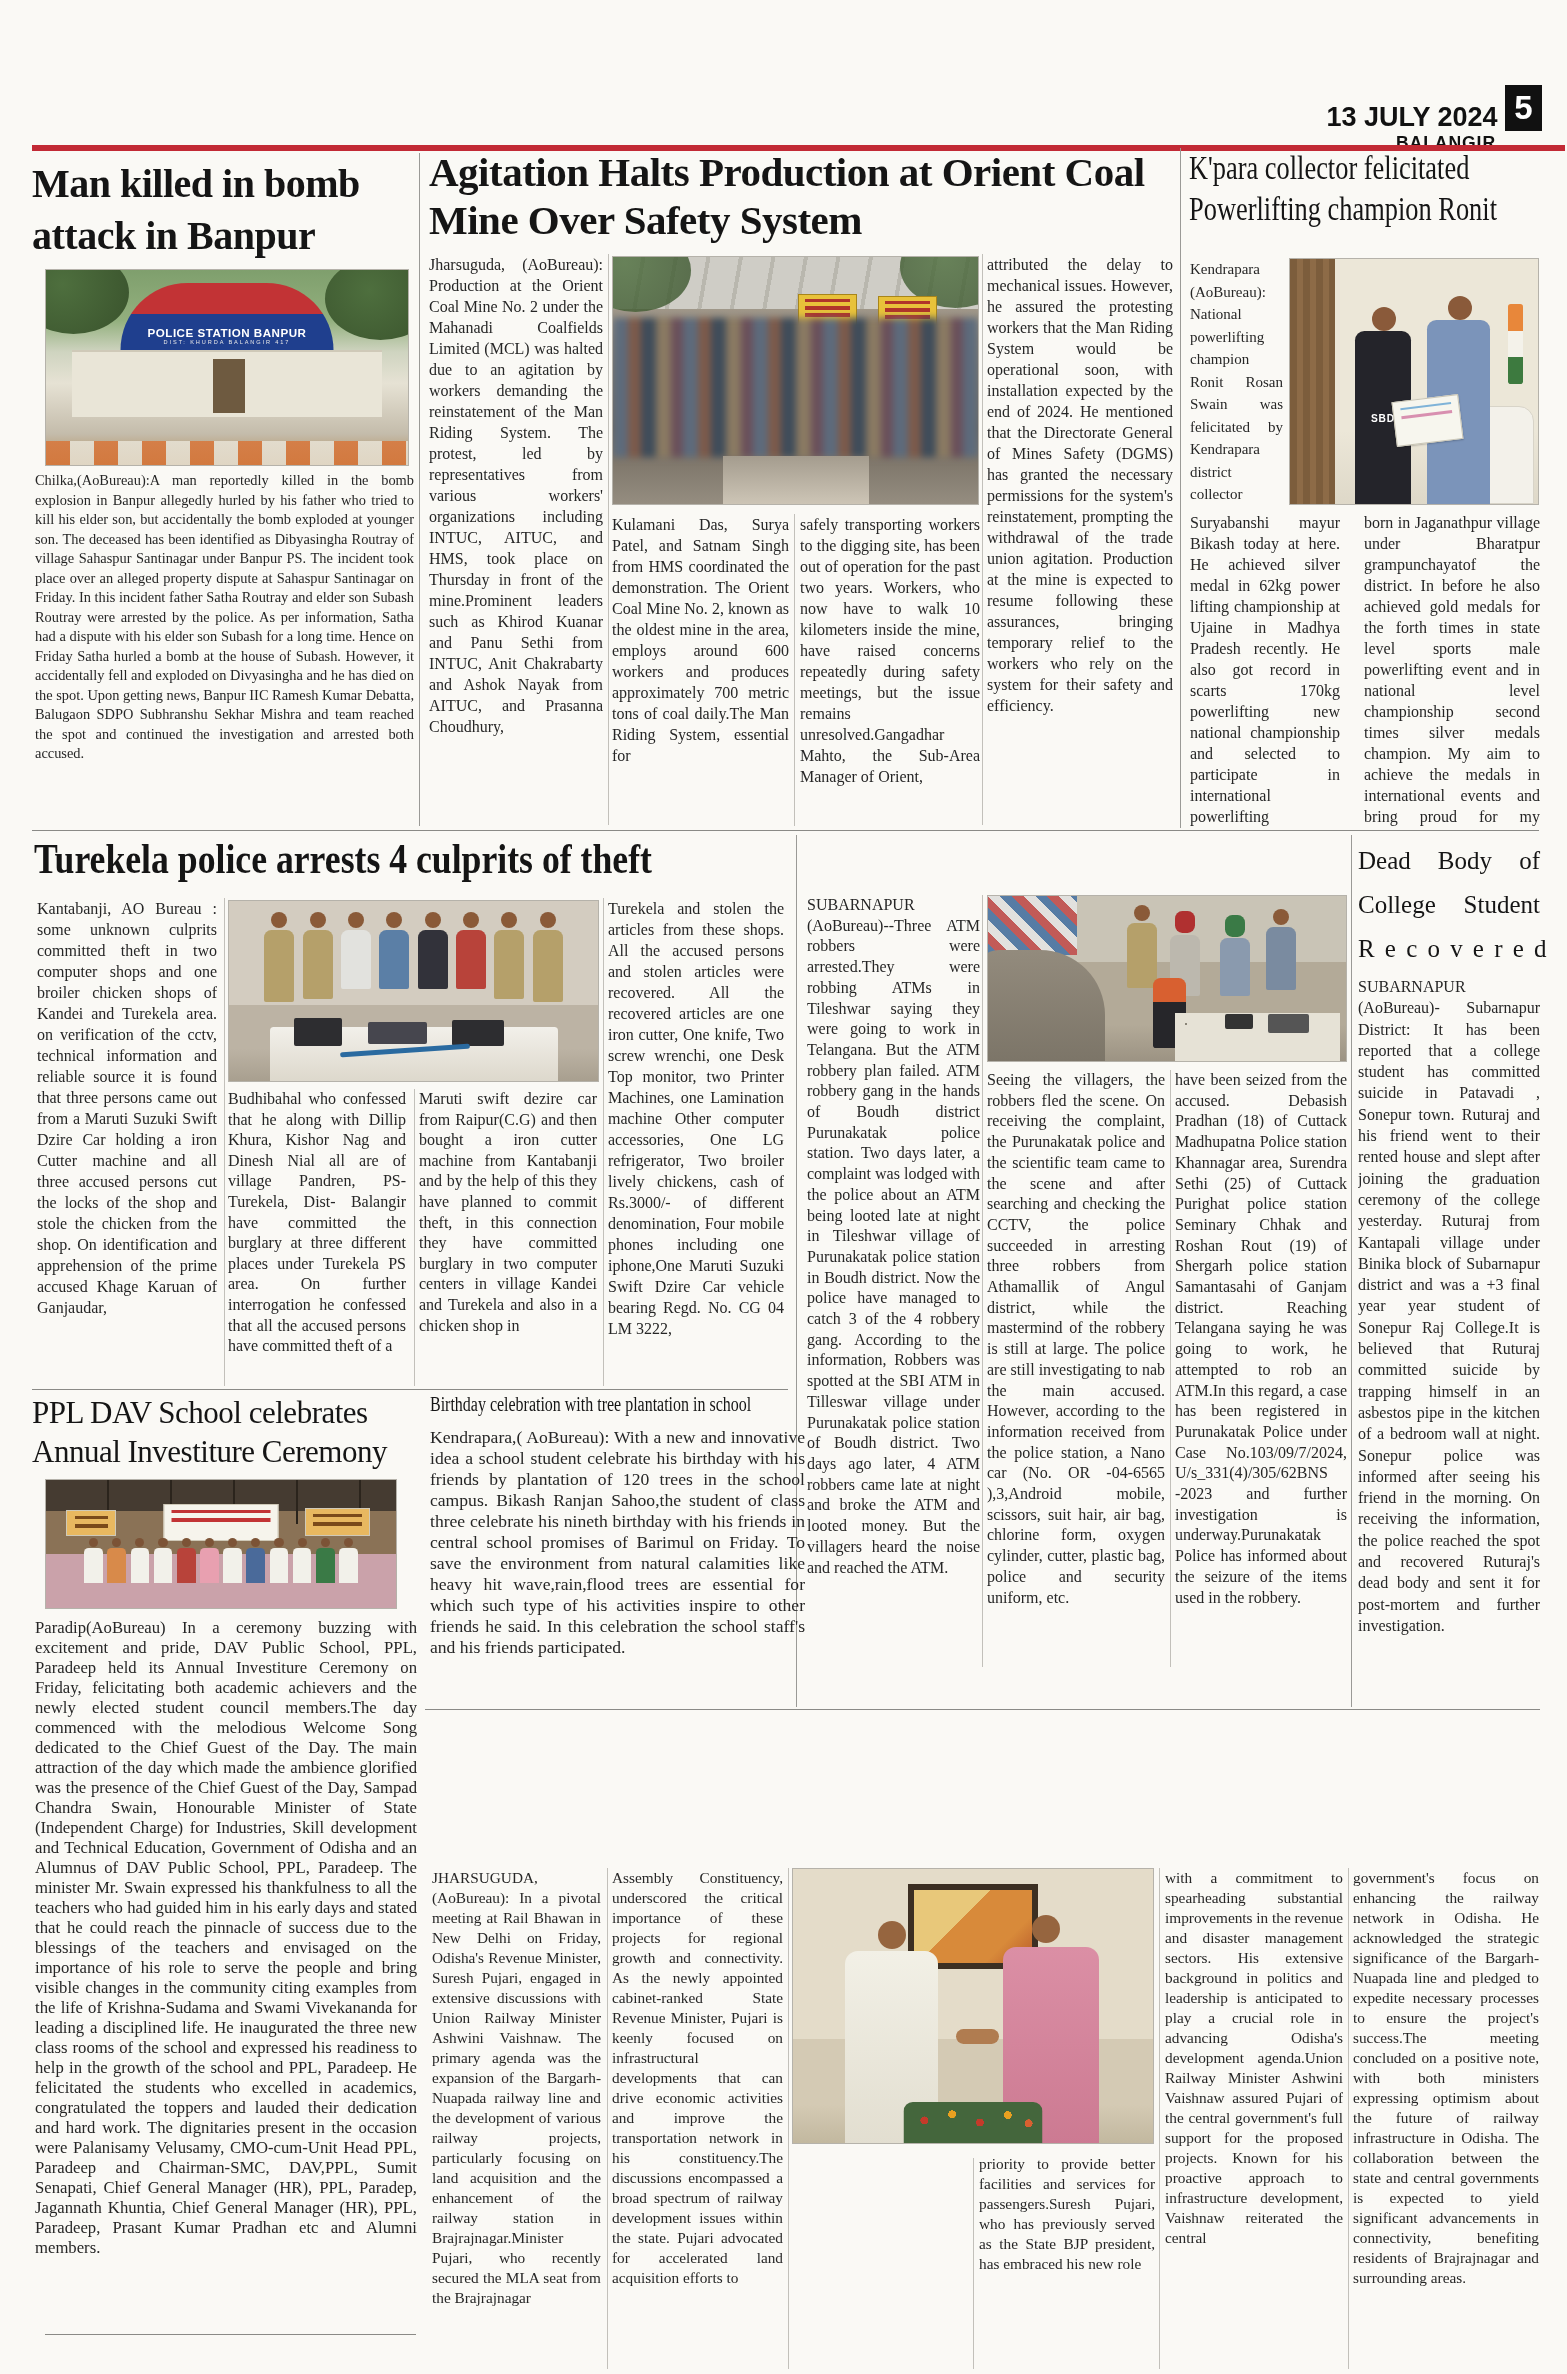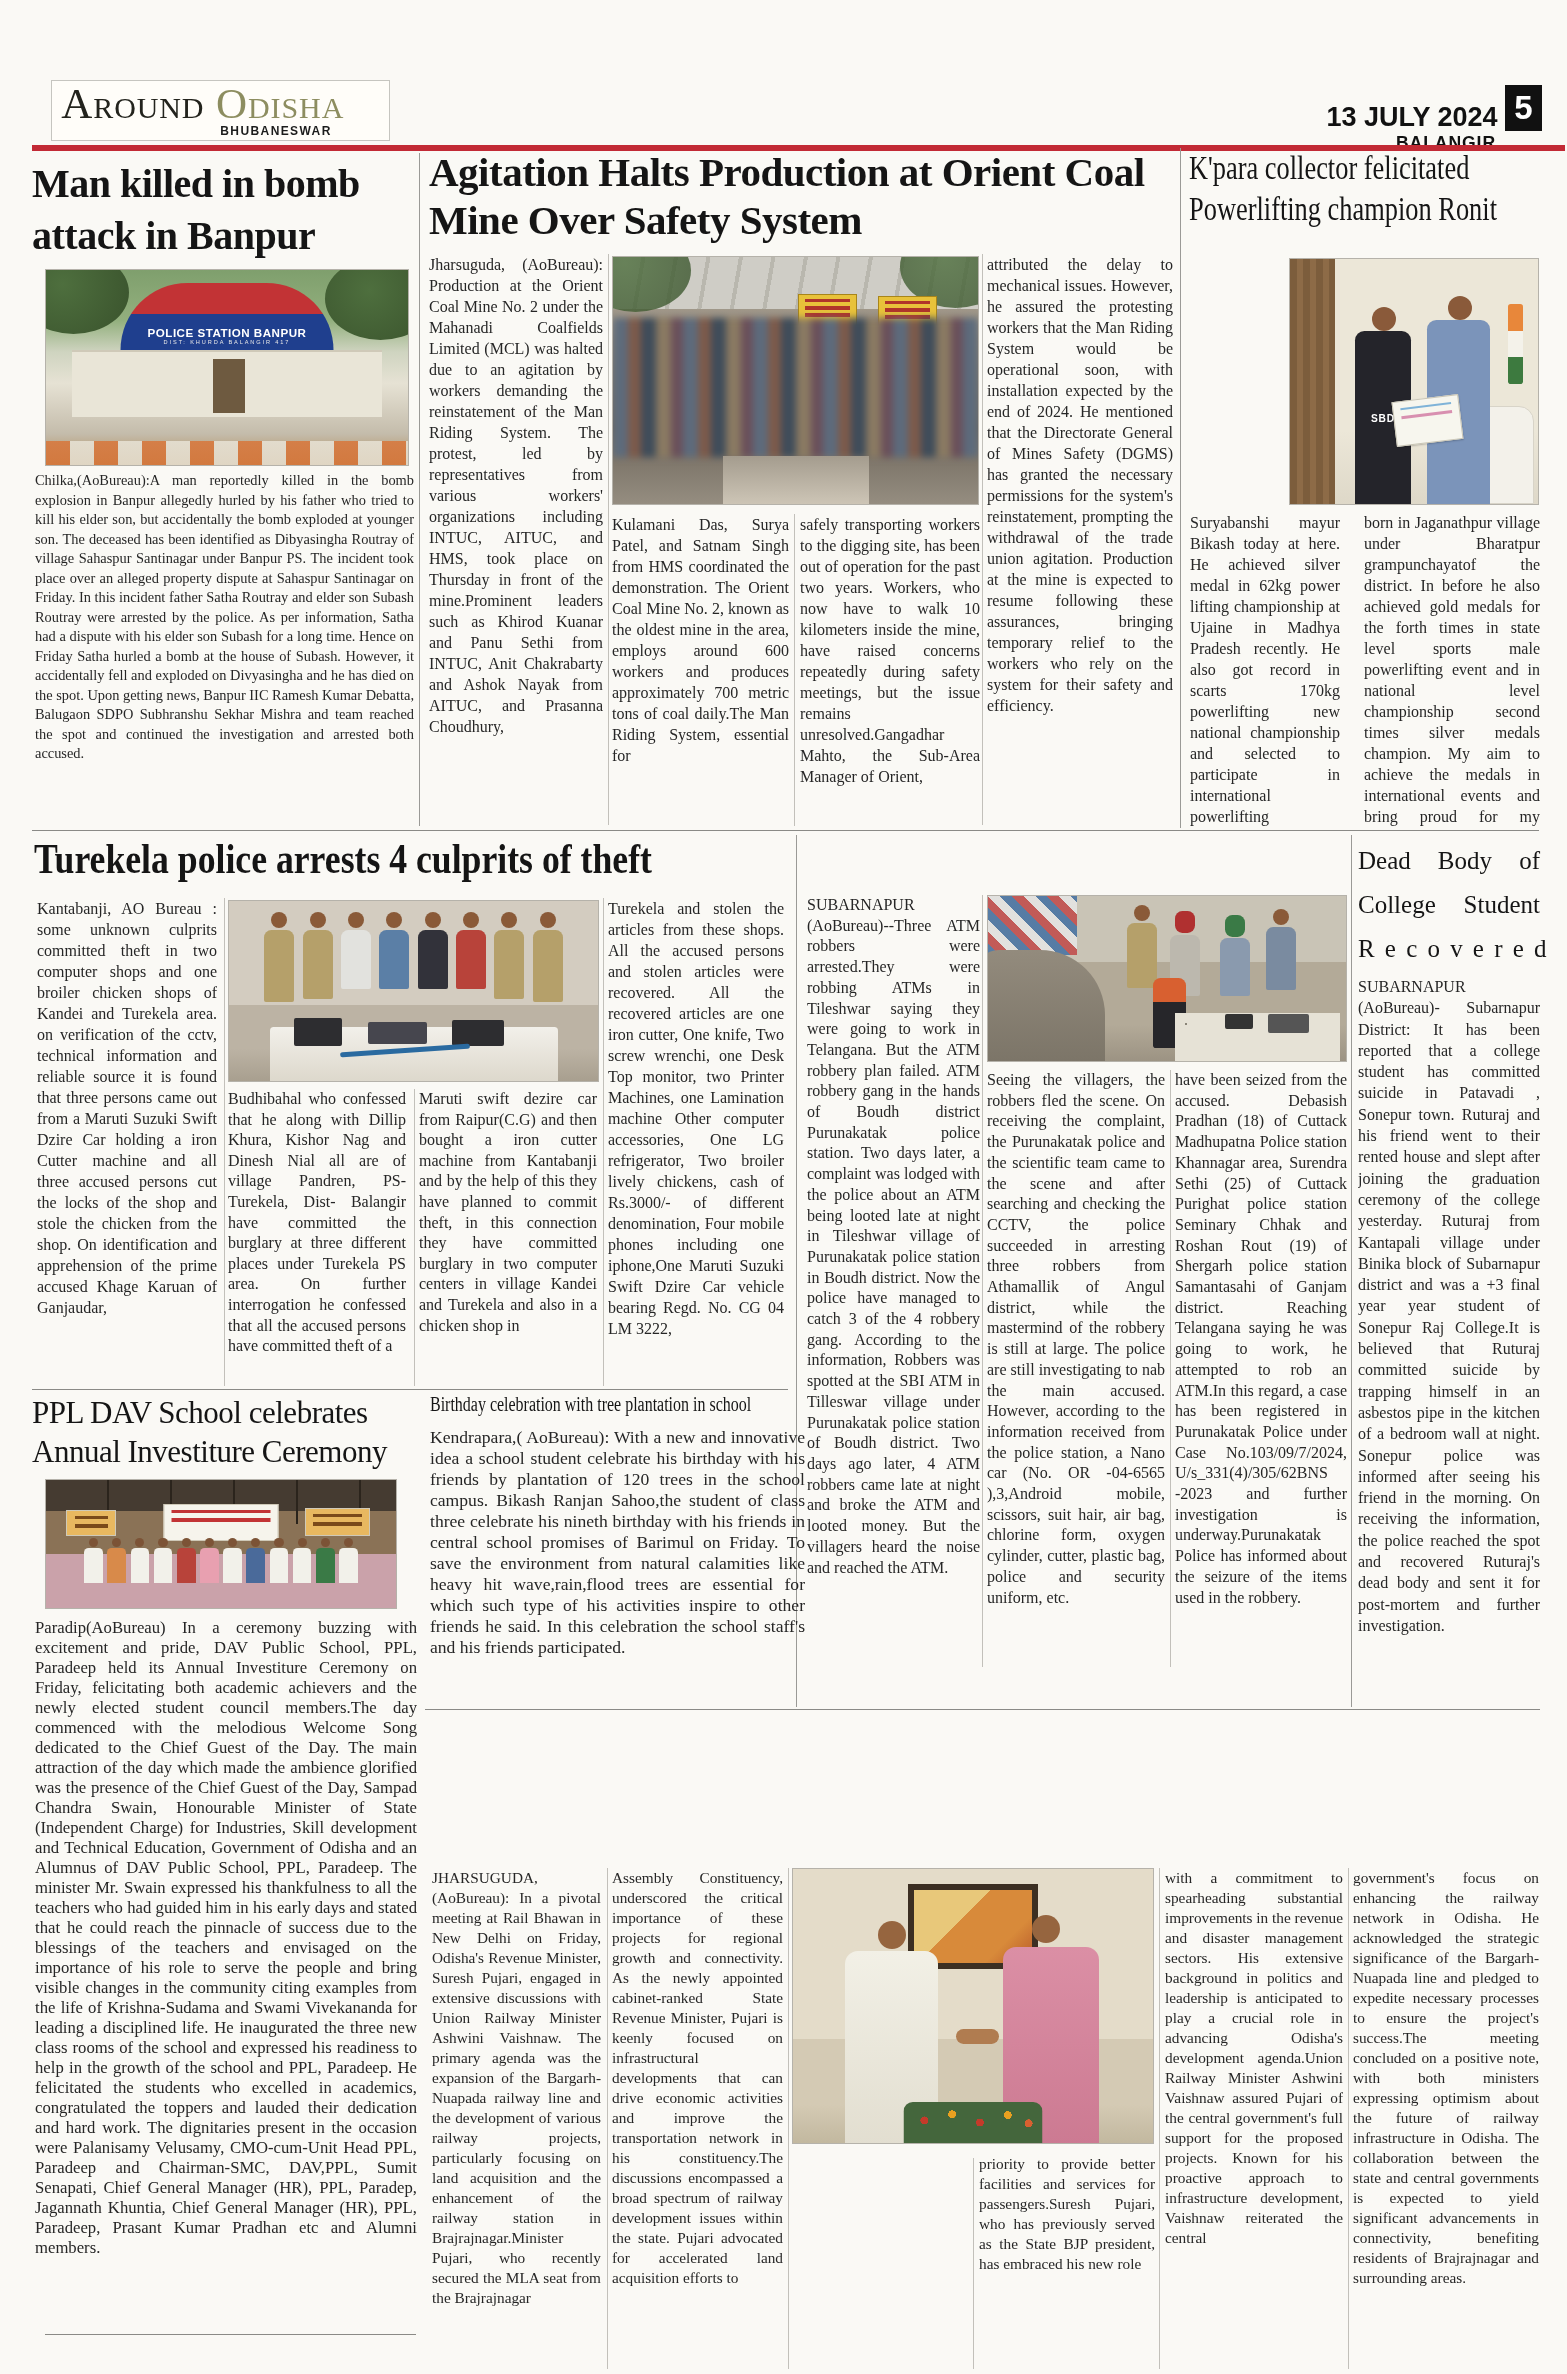--- a/index.html
+++ b/index.html
@@ -83,24 +83,20 @@
   .rw-man{border-radius:13px 13px 0 0;}
   .rw-head{width:28px;height:28px;border-radius:50%;background:#96653f;}
   .rw-hand{left:163px;top:160px;width:43px;height:15px;border-radius:7.4px;background:#b07c50;}
   .rw-flowers{left:50%;transform:translateX(-50%);bottom:0;width:139px;height:41px;border-radius:9.3px 9.3px 0 0;background:radial-gradient(circle 6.5px at 15% 45%,#c43a2a 60%,transparent 62%),radial-gradient(circle 6.5px at 35% 30%,#e8a020 60%,transparent 62%),radial-gradient(circle 6.5px at 55% 50%,#c43a2a 60%,transparent 62%),radial-gradient(circle 6.5px at 75% 32%,#e8a020 60%,transparent 62%),radial-gradient(circle 6.5px at 90% 52%,#d86030 60%,transparent 62%),#44663c;}
 </style>
 </head>
 <body>
 
 <div class="page">
 
-  <div class="abs logo-box" style="left:51px;top:80px;width:339px;height:61px;">
-    <div class="logo-line"><span class="logo-black">Around</span> <span class="logo-olive">Odisha</span></div>
-    <div class="logo-city">BHUBANESWAR</div>
-  </div>
   <div class="abs date-wrap" style="right:26px;top:85px;">
     <div class="date-row">
       <span class="date-main">13 JULY 2024</span>
       <span class="page-badge">5</span>
     </div>
     <span class="day-txt">BALANGIR</span>
   </div>
   <div class="red-rule" style="left:32px;top:145px;width:1533px;"></div>
 
   <div class="abs hl hl-bold" style="left:32px;top:158px;width:384px;font-size:40px;line-height:52px;letter-spacing:-0.5px;">Man killed in bomb attack in Banpur</div>
@@ -145,20 +141,21 @@
   <div class="vrule-l" style="left:794px;top:514px;height:312px;"></div>
   <div class="abs body-txt" style="left:800px;top:514px;width:180px;height:312px;font-size:16px;line-height:21px;">safely transporting workers to the digging site, has been out of operation for the past two years. Workers, who now have to walk 10 kilometers inside the mine, have raised concerns repeatedly during safety meetings, but the issue remains unresolved.Gangadhar Mahto, the Sub-Area Manager of Orient,</div>
   <div class="vrule-l" style="left:982px;top:254px;height:571px;"></div>
   <div class="abs body-txt" style="left:987px;top:254px;width:186px;height:571px;font-size:16px;line-height:21px;">attributed the delay to mechanical issues. However, he assured the protesting workers that the Man Riding System would be operational soon, with installation expected by the end of 2024. He mentioned that the Directorate General of Mines Safety (DGMS) has granted the necessary permissions for the system's reinstatement, prompting the withdrawal of the trade union agitation. Production at the mine is expected to resume following these assurances, bringing temporary relief to the workers who rely on the system for their safety and efficiency.</div>
 
   <div class="vrule" style="left:1180px;top:148px;height:680px;"></div>
 
   <div class="abs" style="left:1189px;top:148px;width:445px;">
     <div class="hl cond" style="font-size:33px;line-height:41px;transform:scaleX(0.8);white-space:normal;width:440px;">K'para collector felicitated Powerlifting champion Ronit</div>
   </div>
+  <div class="abs body-txt" style="left:1190px;top:258px;width:93px;height:247px;font-size:15px;line-height:22.5px;">Kendrapara (AoBureau): National powerlifting champion Ronit Rosan Swain was felicitated by Kendrapara district collector</div>
   <div class="photo" style="left:1289px;top:258px;width:250px;height:247px;">
     <div class="ph kp-bg"></div>
     <div class="ph kp-door"></div>
     <div class="ph kp-flag"></div>
     <div class="ph kp-chair"></div>
     <div class="ph kp-head" style="left:82px;top:48px;"></div>
     <div class="ph kp-man" style="left:65px;top:72px;width:56px;height:174px;background:#24242a;display:flex;align-items:center;justify-content:center;">
         <span class="sbd">SBD</span>
       </div>
     <div class="ph kp-head" style="left:158px;top:37px;"></div>

